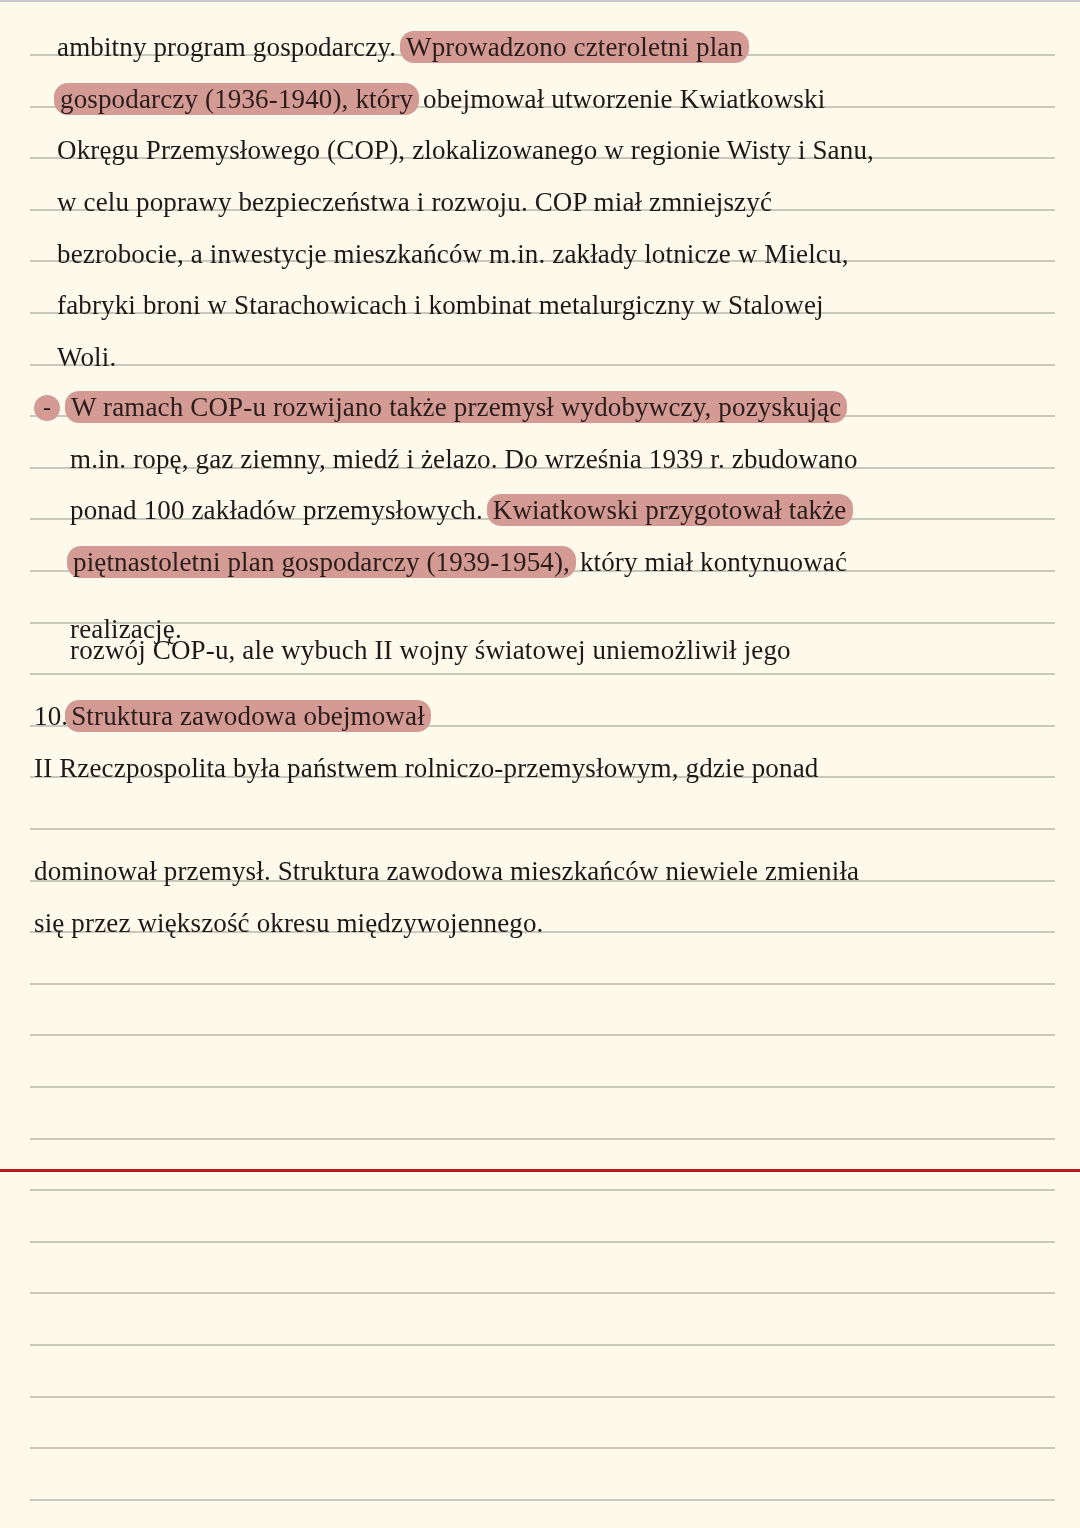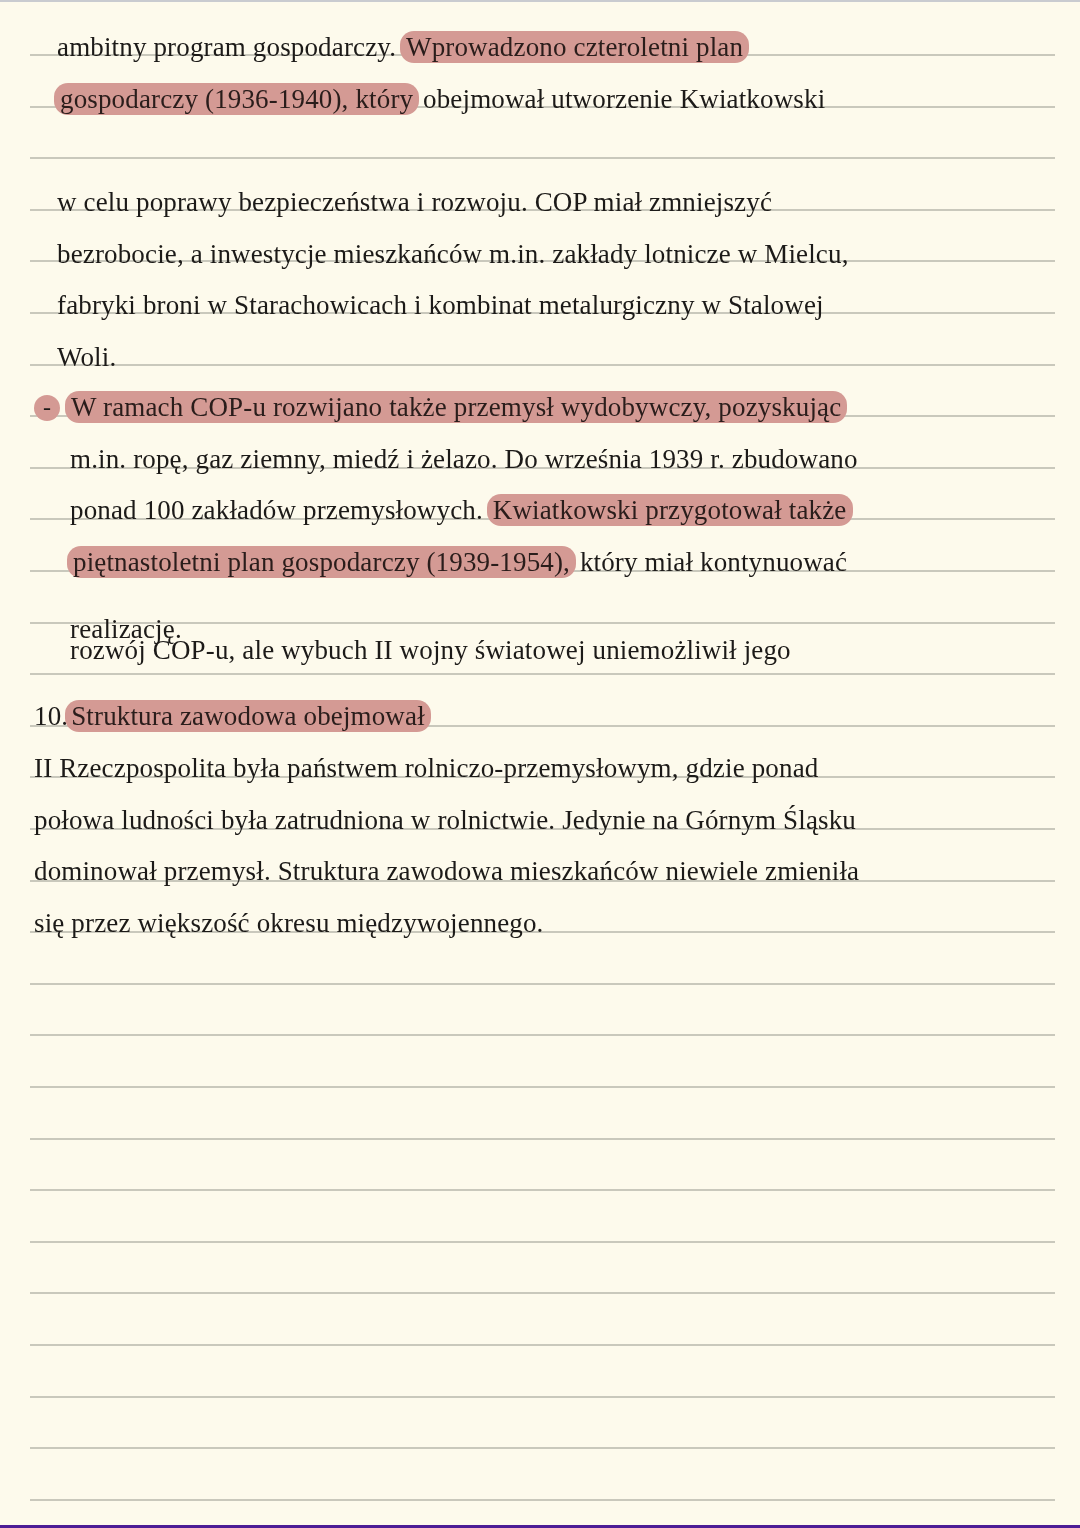--- a/index.html
+++ b/index.html
@@ -3,24 +3,24 @@
   <meta charset="utf-8">
   <style>
     html, body { margin: 0; padding: 0; }
     body {
       width: 1080px; height: 1528px; overflow: hidden;
       background: #fdfaec;
       position: relative;
       font-family: "Liberation Serif", "DejaVu Serif", serif;
     }
     .page {
-      position: absolute; left: 0; top: 0; width: 1080px; height: 1528px;
+      position: absolute; left: 0; top: 0; width: 1080px; height: 1172px;
       background: #fdfaec;
       border-top: 2px solid #c9cbd0;
-      border-bottom: 3px solid #4c1d95;
+      border-bottom: 3px solid #b91c1c;
       box-sizing: border-box;
       text-decoration: underline;
     }
     .rule {
       position: absolute; left: 30px; width: 1025px; height: 2px;
       background: #c9c8bc;
     }
     .line {
       position: absolute; left: 0; height: 40px;
       white-space: nowrap;
@@ -83,20 +83,21 @@
       <div class="rule" style="top: 1445.2px;"></div>
       <div class="rule" style="top: 1496.8px;"></div>
     </div>
 
   <div class="line" style="top:25px;left:57px;">
     <span>ambitny program gospodarczy. </span><span class="hl">Wprowadzono czteroletni plan</span>
   </div>
   <div class="line" style="top:77px;left:57px;">
     <span class="hl">gospodarczy (1936-1940), który</span><span> obejmował utworzenie Kwiatkowski</span>
   </div>
+  <div class="line" style="top:128px;left:57px;">Okręgu Przemysłowego (COP), zlokalizowanego w regionie Wisty i Sanu,</div>
   <div class="line" style="top:180px;left:57px;">w celu poprawy bezpieczeństwa i rozwoju. COP miał zmniejszyć</div>
   <div class="line" style="top:232px;left:57px;">bezrobocie, a inwestycje mieszkańców m.in. zakłady lotnicze w Mielcu,</div>
   <div class="line" style="top:283px;left:57px;">fabryki broni w Starachowicach i kombinat metalurgiczny w Stalowej</div>
   <div class="line" style="top:335px;left:57px;">Woli.</div>
 
   <div class="line" style="top:385px;left:34px;">
     <span class="bullet">-</span><span class="hl">W ramach COP-u rozwijano także przemysł wydobywczy, pozyskując</span>
   </div>
   <div class="line" style="top:437px;left:70px;">m.in. ropę, gaz ziemny, miedź i żelazo. Do września 1939 r. zbudowano</div>
   <div class="line" style="top:488px;left:70px;">
@@ -106,17 +107,16 @@
     <span class="hl">piętnastoletni plan gospodarczy (1939-1954),</span><span> który miał kontynuować</span>
   </div>
   <div class="line" style="top:591px;left:70px;margin-top:37px;">rozwój COP-u, ale wybuch II wojny światowej uniemożliwił jego</div>
   <div class="line" style="top:607px;left:70px;">realizację.</div>
 
   <div class="line" style="top:694px;left:34px;">
     <span>10.</span><span class="hl">Struktura zawodowa obejmował</span>
   </div>
 
   <div class="line" style="top:746px;left:34px;">II Rzeczpospolita była państwem rolniczo-przemysłowym, gdzie ponad</div>
-  <div class="line" style="top:798px;left:34px;">połowa ludności była zatrudniona w rolnictwie. Jedynie na Górnym Śląsku</div>
   <div class="line" style="top:849px;left:34px;">dominował przemysł. Struktura zawodowa mieszkańców niewiele zmieniła</div>
   <div class="line" style="top:901px;left:34px;">się przez większość okresu międzywojennego.</div>
 
 </div>
 
 </body></html>

